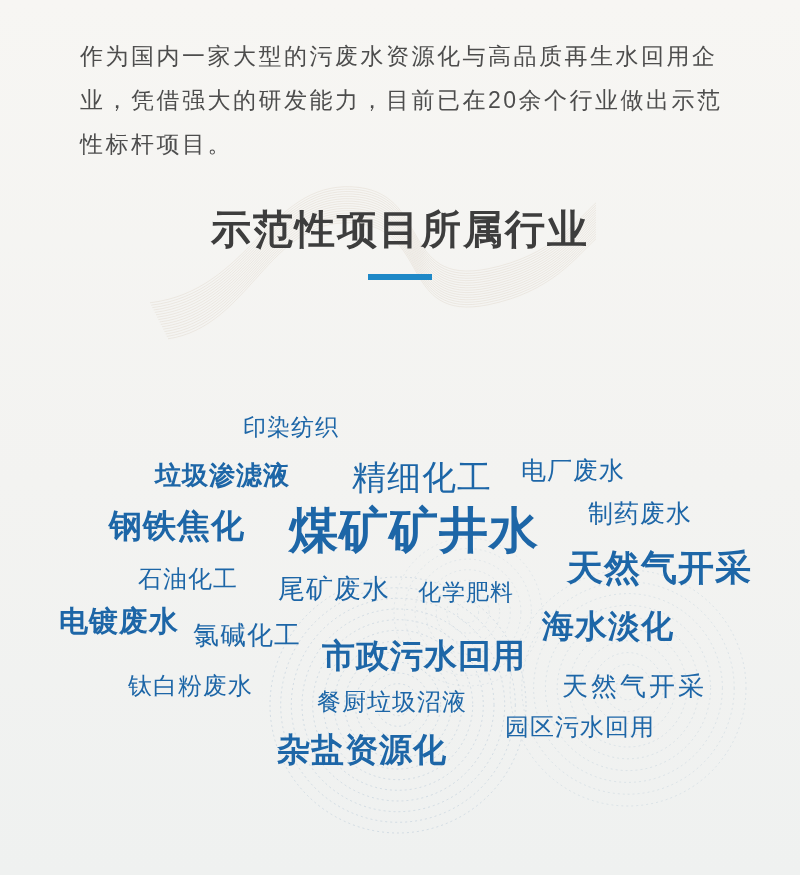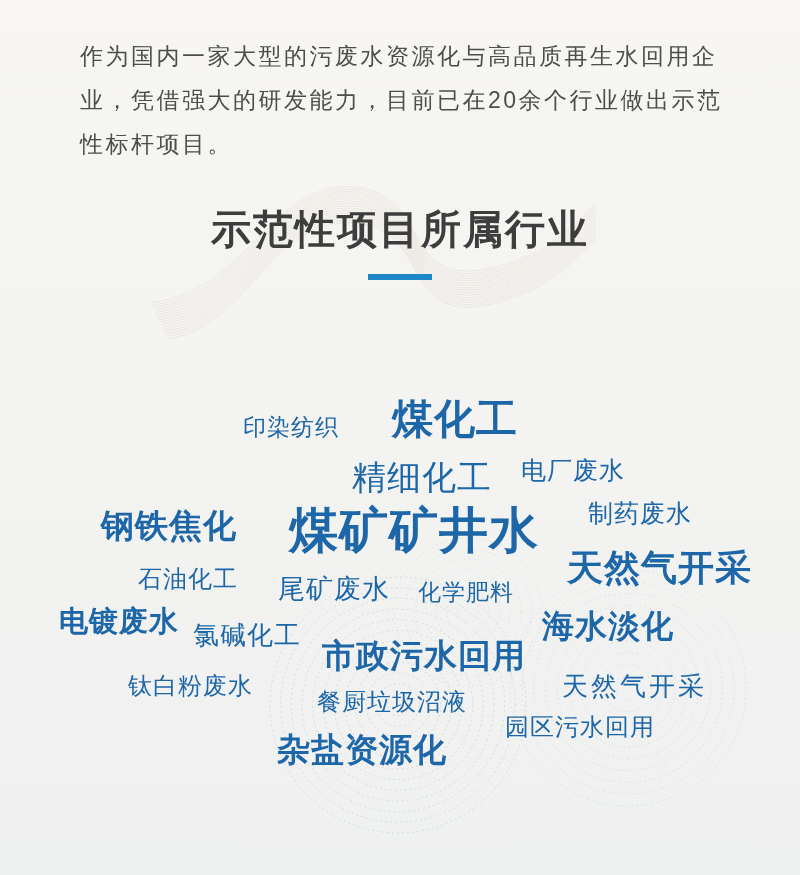--- a/index.html
+++ b/index.html
@@ -104,24 +104,24 @@
     <div class="line">作为国内一家大型的污废水资源化与高品质再生水回用企</div>
     <div class="line">业，凭借强大的研发能力，目前已在20余个行业做出示范</div>
     <div class="line">性标杆项目。</div>
   </div>
 
   <h1 class="title">示范性项目所属行业</h1>
   <div class="title-bar"></div>
 
   <div class="cloud">
     <span class="cw" style="left: 243px; top: 416px; font-size: 23px; color: rgb(29, 102, 167);">印染纺织</span>
-    <span class="cw b" style="left: 392px; top: 399px; font-size: 41px; color: rgb(29, 102, 167);">煤化工</span>
+    <span class="cw b" style="left: 155px; top: 462px; font-size: 26px; color: rgb(29, 102, 167);">垃圾渗滤液</span>
     <span class="cw" style="left: 352px; top: 460px; font-size: 34px; color: rgb(29, 102, 167);">精细化工</span>
     <span class="cw" style="left: 521px; top: 458px; font-size: 25px; color: rgb(29, 102, 167);">电厂废水</span>
-    <span class="cw b" style="left: 101px; top: 509px; font-size: 33px; color: rgb(29, 102, 167);">钢铁焦化</span>
+    <span class="cw b" style="left: 109px; top: 509px; font-size: 33px; color: rgb(29, 102, 167);">钢铁焦化</span>
     <span class="cw b" style="left: 289px; top: 506px; font-size: 49px; color: rgb(29, 102, 167);">煤矿矿井水</span>
     <span class="cw" style="left: 588px; top: 501px; font-size: 25px; color: rgb(29, 102, 167);">制药废水</span>
     <span class="cw" style="left: 138px; top: 567px; font-size: 24px; color: rgb(29, 102, 167);">石油化工</span>
     <span class="cw" style="left: 278px; top: 576px; font-size: 27px; color: rgb(29, 102, 167);">尾矿废水</span>
     <span class="cw" style="left: 418px; top: 581px; font-size: 23px; color: rgb(29, 102, 167);">化学肥料</span>
     <span class="cw b" style="left: 567px; top: 550px; font-size: 36px; color: rgb(29, 102, 167);">天然气开采</span>
     <span class="cw b" style="left: 59px; top: 607px; font-size: 29px; color: rgb(29, 102, 167);">电镀废水</span>
     <span class="cw" style="left: 193px; top: 622px; font-size: 26px; color: rgb(29, 102, 167);">氯碱化工</span>
     <span class="cw b" style="left: 322px; top: 639px; font-size: 33px; color: rgb(29, 102, 167);">市政污水回用</span>
     <span class="cw b" style="left: 542px; top: 610px; font-size: 32px; color: rgb(29, 102, 167);">海水淡化</span>

